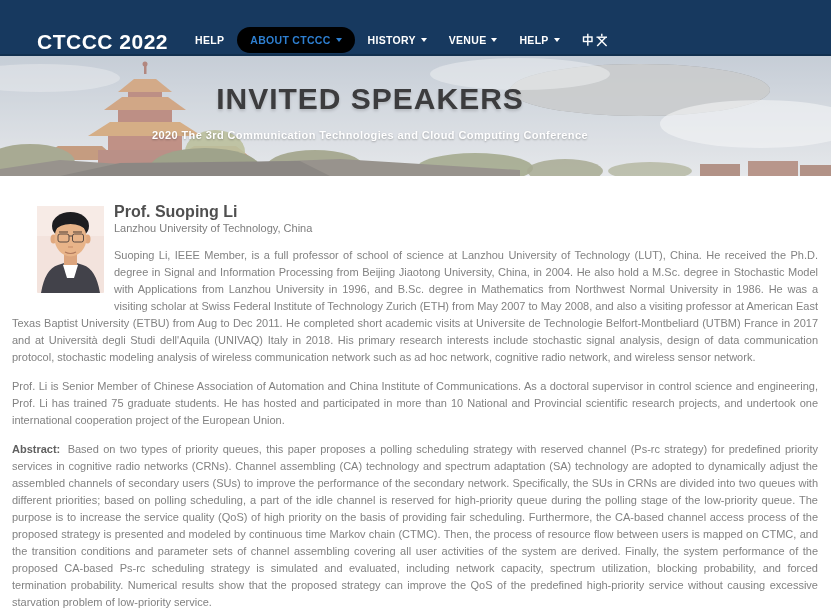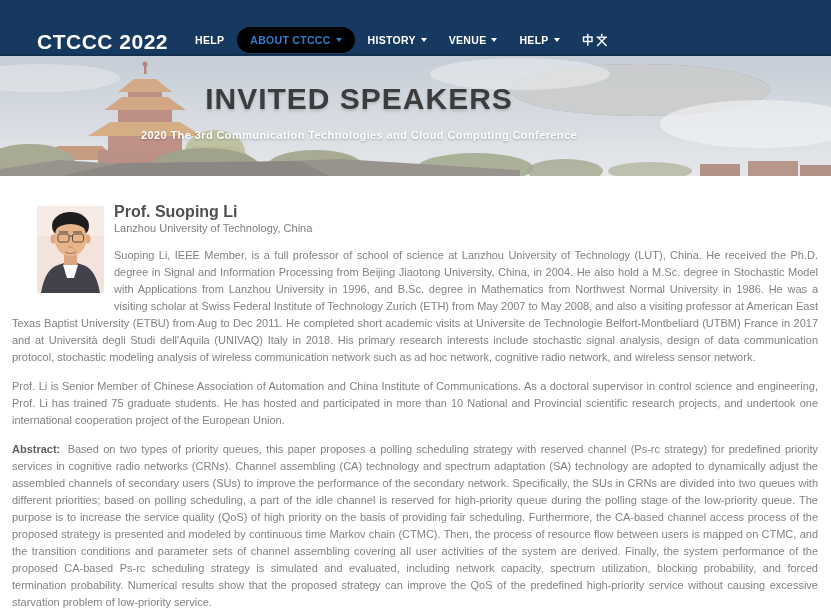--- a/index.html
+++ b/index.html
@@ -19,21 +19,21 @@
   .caret { width:0; height:0; border-left:3.5px solid transparent;
            border-right:3.5px solid transparent; border-top:4px solid currentColor;
            margin-left:5px; display:inline-block; }
   .lang-svg { display:block; }
 
   
   .hero { position:relative; height:120px; overflow:hidden;
           background:linear-gradient(180deg,#a9b4c2 0%,#c3cad3 55%,#d9dce0 100%); }
   .hero-art { position:absolute; inset:0; }
   .hero-overlay { position:absolute; inset:0; background:rgba(255,255,255,.34); }
-  .hero-text { position:absolute; top:26px; left:1px; width:716px; text-align:center; }
+  .hero-text { position:absolute; top:26px; left:12px; width:716px; text-align:center; }
   .hero-title { font-size:30px; font-weight:bold; color:#3c3c3e; letter-spacing:1px;
                 text-shadow:0 2px 3px rgba(0,0,0,.15); }
   .hero-sub { margin-top:13px; font-size:11px; font-weight:bold; color:#ffffff;
               letter-spacing:.4px; text-shadow:0 1px 2px rgba(0,0,0,.28); }
 
   
   .content { padding:27px 13px 0 12px; }
   .photo { float:left; width:67px; height:87px; margin:3px 10px 8px 25px;
            border-radius:1px; display:block; }
   .speaker-name { font-size:16px; font-weight:bold; color:#4f4f4f; line-height:17px; }

